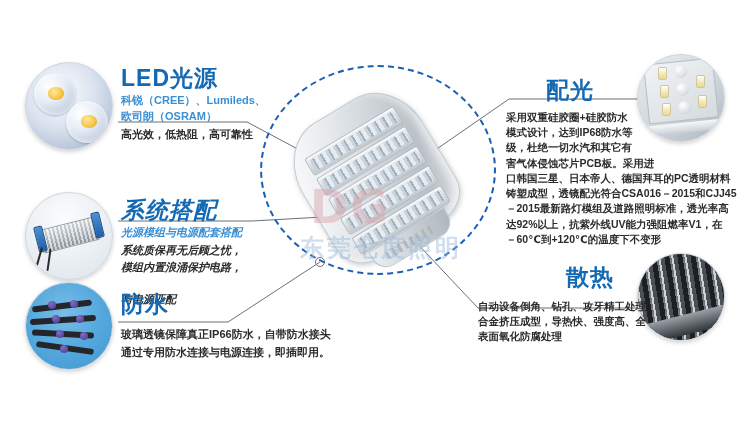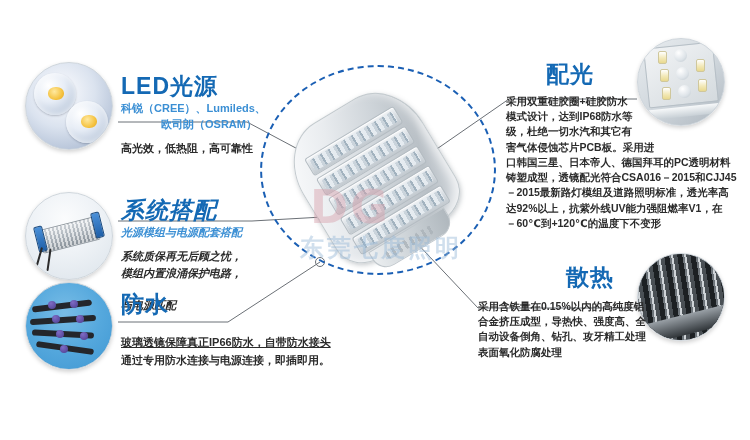--- a/index.html
+++ b/index.html
@@ -86,21 +86,21 @@
   .head{
     font-size:23px;font-weight:bold;color:#1469b4;letter-spacing:1px;
     line-height:1.05;white-space:nowrap;
   }
   .subline{
     font-size:11px;color:#3b8fd4;font-weight:bold;line-height:1.45;
     white-space:nowrap;margin-top:3px;
   }
   .body{
     font-size:11px;color:#2b2b2b;line-height:1.5;font-weight:bold;
-    white-space:nowrap;margin-top:7px;
+    white-space:nowrap;margin-top:1px;
   }
   .body-wrap{
     font-size:10.5px;color:#2b2b2b;line-height:1.45;font-weight:bold;
   }
 
   
   .led-thumb{background:radial-gradient(circle at 40% 34%,#fdfdff 0%,#dbe3ef 45%,#b9c6da 75%,#9fb0c8 100%);}
   .led-lens{
     position:absolute;border-radius:50%;
     background:radial-gradient(circle at 35% 30%,#ffffff 0%,#e7edf6 40%,#c3cfe0 72%,#aab9cd 100%);
@@ -219,24 +219,24 @@
     <div id="wm-text">东莞七度照明</div>
   </div>
 
   <div class="callout" style="left:25px;top:58px;width:250px;height:110px;">
     <div class="thumb led-thumb" style="left:0;top:4px;">
       <div class="led-lens" style="left:8px;top:10px;width:42px;height:42px;"></div>
       <div class="led-chip" style="left:22px;top:24px;width:16px;height:13px;"></div>
       <div class="led-lens" style="left:40px;top:38px;width:42px;height:42px;"></div>
       <div class="led-chip" style="left:55px;top:52px;width:16px;height:13px;"></div>
     </div>
-    <div style="position:absolute;left:96px;top:16px;">
+    <div style="position:absolute;left:96px;top:8px;">
       <div class="head">LED光源</div>
       <div class="subline">科锐（CREE）、Lumileds、</div>
-      <div class="subline" style="margin-top:0;margin-left:40px;">欧司朗（OSRAM）</div>
+      <div class="subline" style="margin-top:0;">欧司朗（OSRAM）</div>
       <div class="body">高光效，低热阻，高可靠性</div>
     </div>
   </div>
 
   <div class="callout" style="left:25px;top:192px;width:250px;height:100px;font-style:italic;">
     <div class="thumb drv-thumb" style="left:0;top:0;">
       <div class="drv-case">
           <div class="drv-fin"></div>
         </div>
       <div class="drv-cap" style="left:10px;top:33px;transform:rotate(-14deg);"></div>
@@ -262,26 +262,26 @@
       <div class="wp-node" style="left:22px;top:18px;"></div>
       <div class="wp-node" style="left:44px;top:17px;"></div>
       <div class="wp-node" style="left:26px;top:32px;"></div>
       <div class="wp-node" style="left:50px;top:32px;"></div>
       <div class="wp-node" style="left:30px;top:47px;"></div>
       <div class="wp-node" style="left:54px;top:49px;"></div>
       <div class="wp-node" style="left:34px;top:62px;"></div>
     </div>
     <div style="position:absolute;left:96px;top:10px;">
       <div class="head">防水</div>
-      <div class="body" style="margin-top:18px;text-decoration:underline;">玻璃透镜保障真正IP66防水，自带防水接头</div>
+      <div class="body" style="margin-top:10px;">玻璃透镜保障真正IP66防水，自带防水接头</div>
       <div class="body" style="margin-top:1px;">通过专用防水连接与电源连接，即插即用。</div>
     </div>
   </div>
 
-  <div class="callout" style="left:500px;top:38px;width:250px;height:160px;">
+  <div class="callout" style="left:500px;top:54px;width:250px;height:160px;">
     <div class="thumb pcb-thumb" style="left:137px;top:0;">
       <div class="pcb-board"></div>
       <div class="pcb-rail"></div>
       <div class="pcb-led" style="left:20px;top:12px;"></div>
       <div class="pcb-lens" style="left:36px;top:10px;"></div>
       <div class="pcb-led" style="left:22px;top:30px;"></div>
       <div class="pcb-lens" style="left:38px;top:28px;"></div>
       <div class="pcb-led" style="left:24px;top:48px;"></div>
       <div class="pcb-lens" style="left:40px;top:46px;"></div>
       <div class="pcb-led" style="left:58px;top:20px;"></div>
@@ -301,20 +301,19 @@
     </div>
   </div>
 
   <div class="callout" style="left:478px;top:249px;width:272px;height:110px;">
     <div class="thumb hs-thumb" style="left:159px;top:4px;">
       <div class="hs-fins"></div>
       <div class="hs-base"></div>
     </div>
     <div class="head" style="position:absolute;left:88px;top:16px;">散热</div>
     <div class="body-wrap" style="position:absolute;left:0;top:50px;width:250px;">
-      <div>采用含铁量在0.15%以内的高纯度铝</div>
+      <div>自动设备倒角、钻孔、攻牙精工处理</div>
       <div>合金挤压成型，导热快、强度高、全</div>
-      <div>自动设备倒角、钻孔、攻牙精工处理</div>
       <div>表面氧化防腐处理</div>
     </div>
   </div>
 
 </div>
 
 </body></html>

